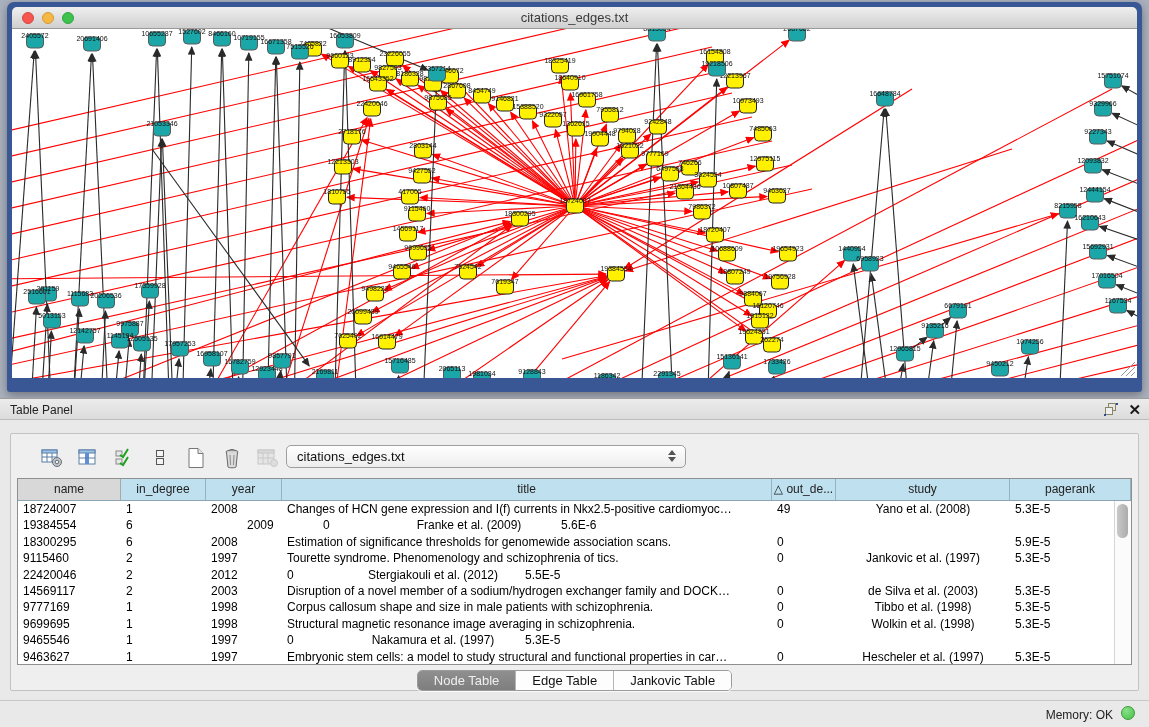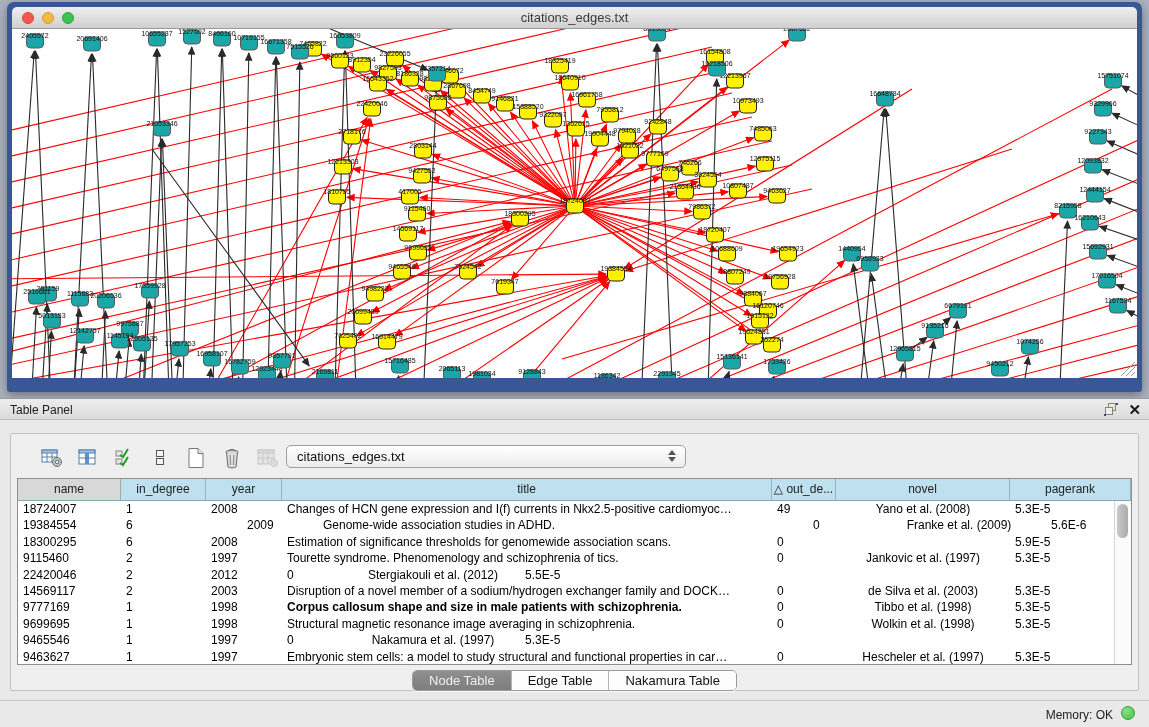--- a/index.html
+++ b/index.html
@@ -860,38 +860,37 @@
         </span>
     </div>
 
     <div class="data-table">
       <div class="thead">
           <div class="th gray" style="width: 103px;">name</div>
           <div class="th" style="width: 85px;">in_degree</div>
           <div class="th" style="width: 76px;">year</div>
           <div class="th" style="width: 490px;">title</div>
           <div class="th" style="width: 64px;">△ out_de...</div>
-          <div class="th" style="width: 174px;">novel</div>
+          <div class="th" style="width: 174px;">study</div>
           <div class="th" style="flex: 1 1 0%;">pagerank</div>
         </div>
       <div class="tbody">
           <div class="tr">
             <div class="td" style="width: 103px;">18724007</div>
             <div class="td" style="width: 85px;">1</div>
             <div class="td" style="width: 76px;">2008</div>
             <div class="td" style="width: 490px;">Changes of HCN gene expression and I(f) currents in Nkx2.5-positive cardiomyoc…</div>
             <div class="td" style="width: 64px;">49</div>
             <div class="td center" style="width: 174px;">Yano et al. (2008)</div>
             <div class="td" style="flex: 1 1 0%;">5.3E-5</div>
           </div>
           <div class="tr">
             <div class="td" style="width: 103px;">19384554</div>
             <div class="td" style="width: 85px;">6</div>
             <div class="td" style="width: 76px; margin-left: 36px;">2009</div>
-            <div class="td" style="width: 490px;">Genome-wide association studies in ADHD.</div>
             <div class="td" style="width: 64px;">0</div>
             <div class="td center" style="width: 174px;">Franke et al. (2009)</div>
             <div class="td" style="flex: 1 1 0%;">5.6E-6</div>
           </div>
           <div class="tr">
             <div class="td" style="width: 103px;">18300295</div>
             <div class="td" style="width: 85px;">6</div>
             <div class="td" style="width: 76px;">2008</div>
             <div class="td" style="width: 490px;">Estimation of significance thresholds for genomewide association scans.</div>
             <div class="td" style="width: 64px;">0</div>
@@ -921,21 +920,21 @@
             <div class="td" style="width: 76px;">2003</div>
             <div class="td" style="width: 490px;">Disruption of a novel member of a sodium/hydrogen exchanger family and DOCK…</div>
             <div class="td" style="width: 64px;">0</div>
             <div class="td center" style="width: 174px;">de Silva et al. (2003)</div>
             <div class="td" style="flex: 1 1 0%;">5.3E-5</div>
           </div>
           <div class="tr">
             <div class="td" style="width: 103px;">9777169</div>
             <div class="td" style="width: 85px;">1</div>
             <div class="td" style="width: 76px;">1998</div>
-            <div class="td" style="width: 490px; font-weight: bold;">Corpus callosum shape and size in male patients with schizophrenia.</div>
+            <div class="td" style="width: 490px;">Corpus callosum shape and size in male patients with schizophrenia.</div>
             <div class="td" style="width: 64px;">0</div>
             <div class="td center" style="width: 174px;">Tibbo et al. (1998)</div>
             <div class="td" style="flex: 1 1 0%;">5.3E-5</div>
           </div>
           <div class="tr">
             <div class="td" style="width: 103px;">9699695</div>
             <div class="td" style="width: 85px;">1</div>
             <div class="td" style="width: 76px;">1998</div>
             <div class="td" style="width: 490px;">Structural magnetic resonance image averaging in schizophrenia.</div>
             <div class="td" style="width: 64px;">0</div>
@@ -962,21 +961,21 @@
         </div>
       <div class="vscroll">
         <div class="vthumb"></div>
       </div>
     </div>
 
     <div class="tabs">
       <div class="seg">
           <div class="seg-btn active">Node Table</div>
           <div class="seg-btn">Edge Table</div>
-          <div class="seg-btn">Nakamura Table</div>
+          <div class="seg-btn">Jankovic Table</div>
         </div>
     </div>
 
   </div>
 </div>
 
 <div class="statusbar">
   <span class="memory">Memory: OK</span>
   <span class="mem-dot"></span>
 </div>

